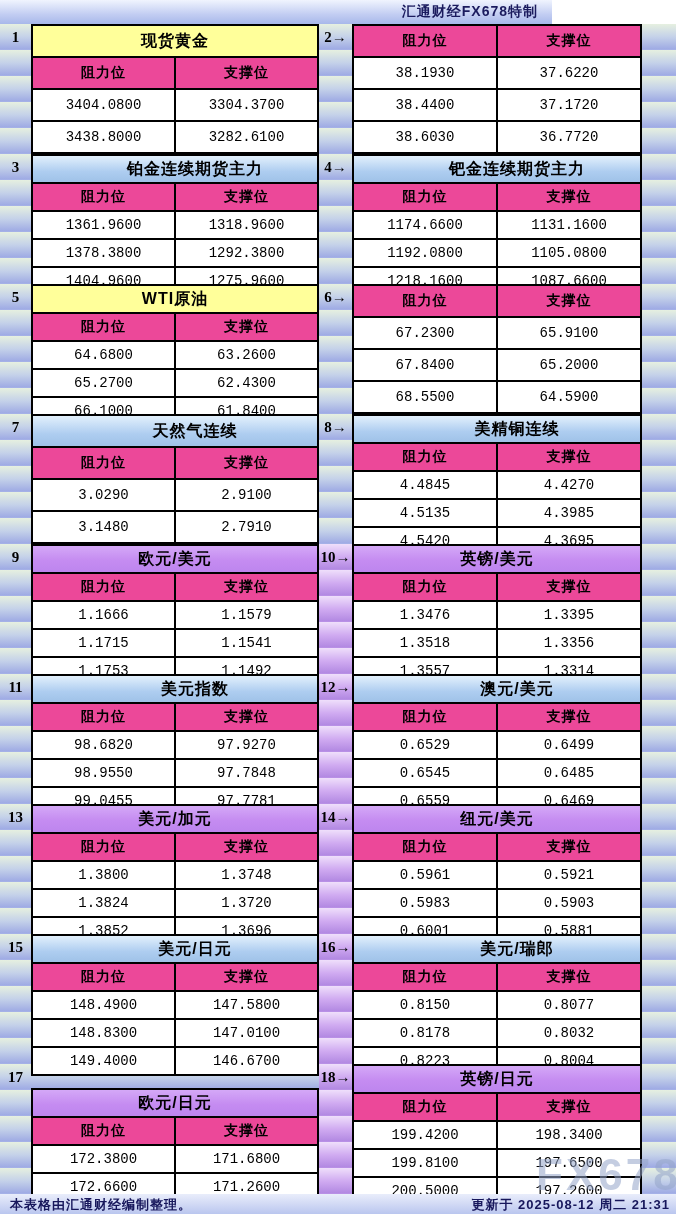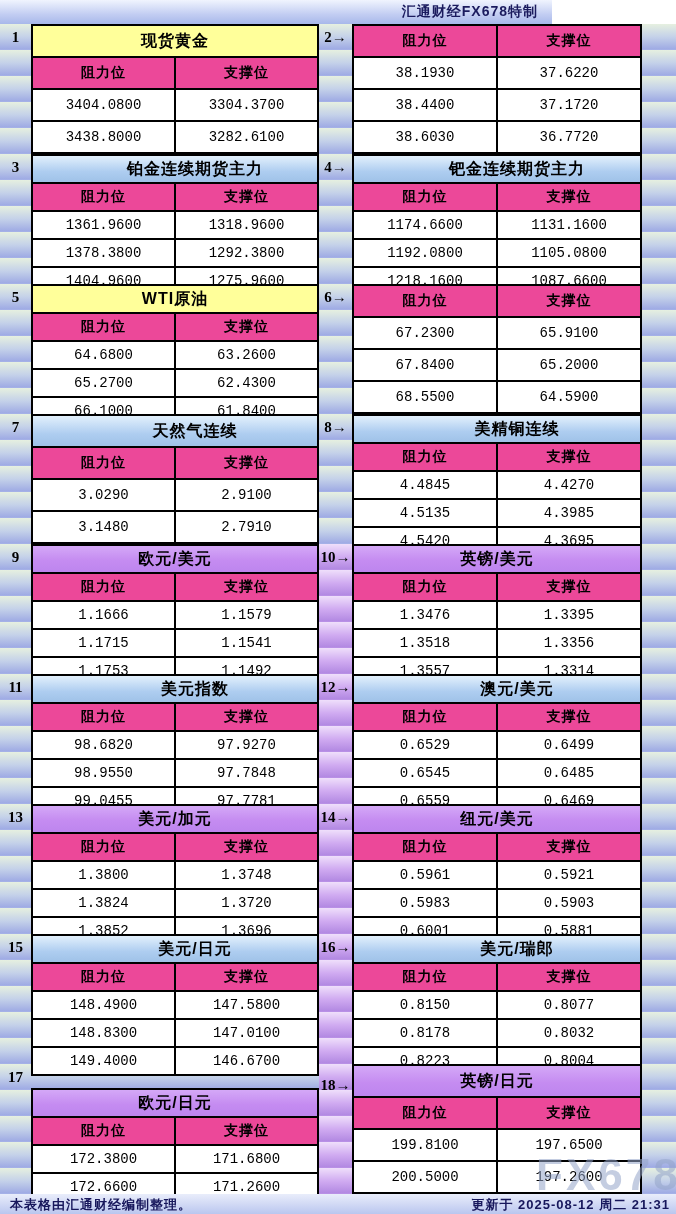--- a/index.html
+++ b/index.html
@@ -475,29 +475,33 @@
           <tr>
             <td class="val">172.6600</td>
             <td class="val">171.2600</td>
           </tr>
           <tr>
             <td class="val">173.0800</td>
             <td class="val">170.9800</td>
           </tr>
         </tbody>
       </table>
-      <div class="idx idx-mid" style="top: 1040px; margin-top: 8px;">18→</div>
+      <div class="idx idx-mid" style="top: 1040px;">18→</div>
       <table class="blk blk-right theme-purple" style="top: 1040px;">
         <tbody>
           <tr>
             <td colspan="2" class="title">英镑/日元</td>
           </tr>
           <tr>
             <td class="hdr">阻力位</td>
             <td class="hdr">支撑位</td>
+          </tr>
+          <tr>
+            <td class="val">199.4200</td>
+            <td class="val">198.3400</td>
           </tr>
           <tr>
             <td class="val">199.8100</td>
             <td class="val">197.6500</td>
           </tr>
           <tr>
             <td class="val">200.5000</td>
             <td class="val">197.2600</td>
           </tr>
         </tbody>

